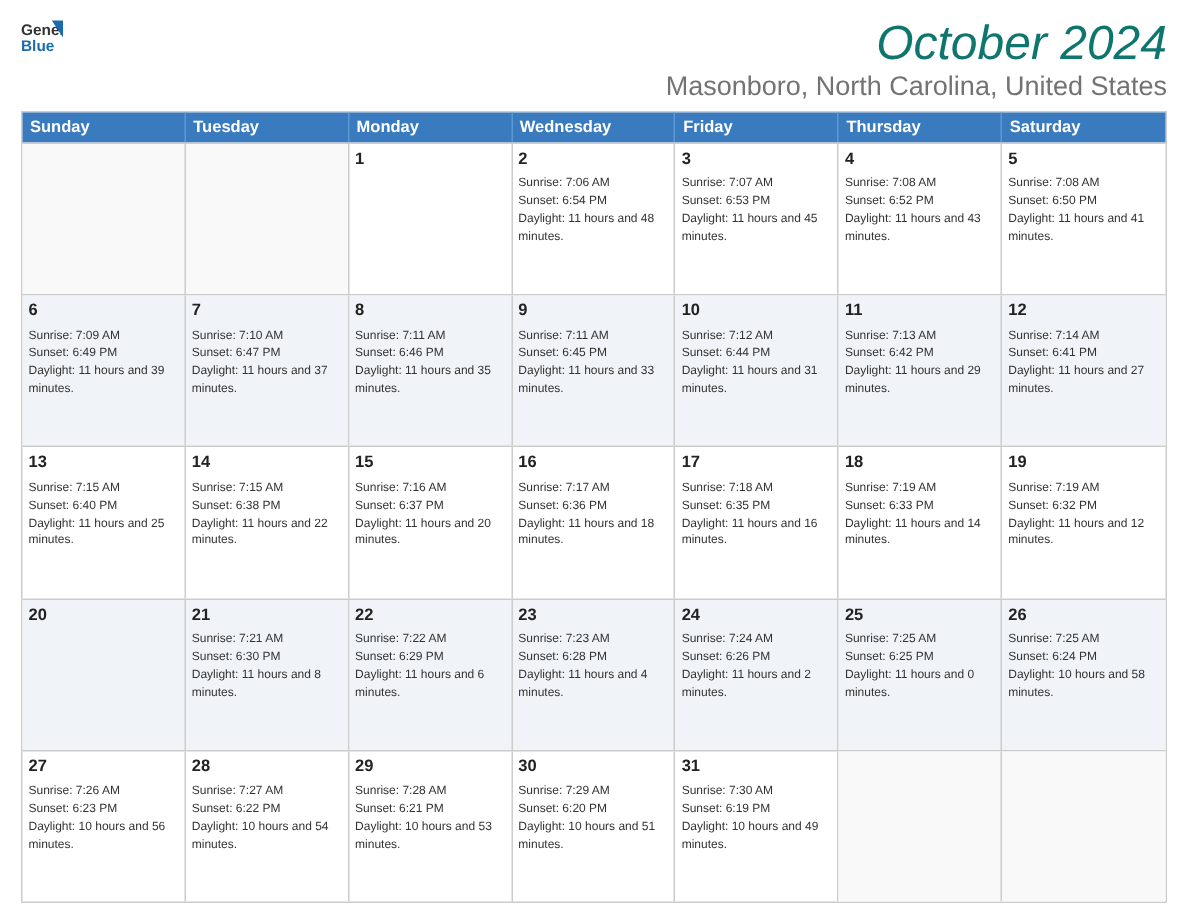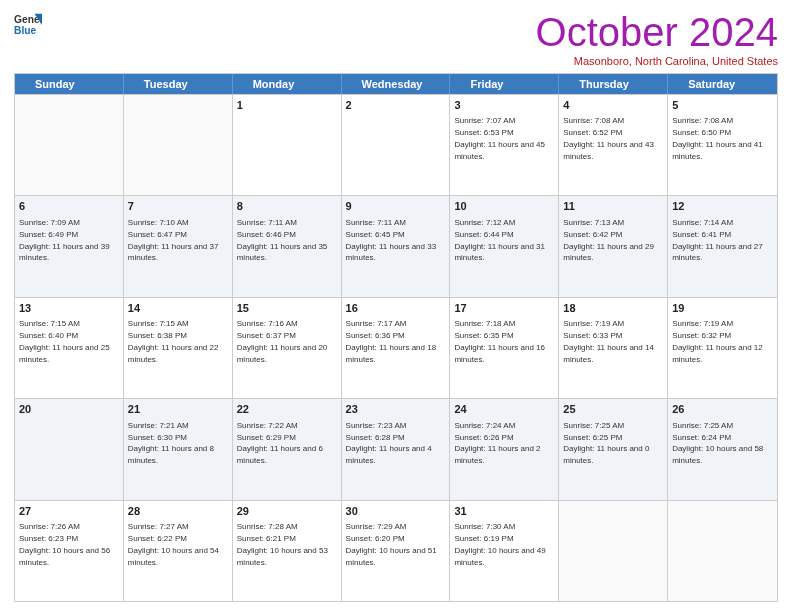--- a/index.html
+++ b/index.html
@@ -29,45 +29,46 @@
       gap: 4px;
     }
     .logo-icon {
       width: 28px;
       height: 28px;
     }
     .title-section {
       text-align: right;
     }
     .title-section h1 {
-      font-size: 40px;
+      font-size: 32px;
       font-weight: normal;
-      color: #a21caf;
+      color: #0f766e;
+      font-style: italic;
     }
     .title-section h2 {
-      font-size: 11px;
+      font-size: 18px;
       font-weight: normal;
-      color: #b91c1c;
+      color: #737373;
     }
     .calendar {
       flex: 1;
       display: flex;
       flex-direction: column;
       border: 1px solid #ccc;
     }
     .cal-header {
       display: grid;
       grid-template-columns: repeat(7, 1fr);
       background: #3a7abf;
     }
     .cal-header-cell {
       color: #fff;
       font-size: 11px;
       font-weight: bold;
-      padding: 4px 20px;
+      padding: 4px 5px;
       text-align: left;
       border-right: 1px solid #5a9ad0;
     }
     .cal-header-cell:last-child { border-right: none; }
     .cal-body {
       display: flex;
       flex-direction: column;
       flex: 1;
     }
     .cal-row {
@@ -126,21 +127,21 @@
       <div class="cal-header-cell">Wednesday</div>
       <div class="cal-header-cell">Friday</div>
       <div class="cal-header-cell">Thursday</div>
       <div class="cal-header-cell">Saturday</div>
     </div>
     <div class="cal-body" id="cal-body">
     <div class="cal-row">
           <div class="cal-cell empty"></div>
           <div class="cal-cell empty"></div>
           <div class="cal-cell"><span class="day-num">1</span></div>
-          <div class="cal-cell"><span class="day-num">2</span></div>
+          <div class="cal-cell"><span class="day-num">2</span><span class="cell-text">Sunrise: 7:06 AM<br>Sunset: 6:54 PM<br>Daylight: 11 hours and 48 minutes.</span></div>
           <div class="cal-cell"><span class="day-num">3</span><span class="cell-text">Sunrise: 7:07 AM<br>Sunset: 6:53 PM<br>Daylight: 11 hours and 45 minutes.</span></div>
           <div class="cal-cell"><span class="day-num">4</span><span class="cell-text">Sunrise: 7:08 AM<br>Sunset: 6:52 PM<br>Daylight: 11 hours and 43 minutes.</span></div>
           <div class="cal-cell"><span class="day-num">5</span><span class="cell-text">Sunrise: 7:08 AM<br>Sunset: 6:50 PM<br>Daylight: 11 hours and 41 minutes.</span></div>
         </div>
         <div class="cal-row">
           <div class="cal-cell alt-row"><span class="day-num">6</span><span class="cell-text">Sunrise: 7:09 AM<br>Sunset: 6:49 PM<br>Daylight: 11 hours and 39 minutes.</span></div>
           <div class="cal-cell alt-row"><span class="day-num">7</span><span class="cell-text">Sunrise: 7:10 AM<br>Sunset: 6:47 PM<br>Daylight: 11 hours and 37 minutes.</span></div>
           <div class="cal-cell alt-row"><span class="day-num">8</span><span class="cell-text">Sunrise: 7:11 AM<br>Sunset: 6:46 PM<br>Daylight: 11 hours and 35 minutes.</span></div>
           <div class="cal-cell alt-row"><span class="day-num">9</span><span class="cell-text">Sunrise: 7:11 AM<br>Sunset: 6:45 PM<br>Daylight: 11 hours and 33 minutes.</span></div>
           <div class="cal-cell alt-row"><span class="day-num">10</span><span class="cell-text">Sunrise: 7:12 AM<br>Sunset: 6:44 PM<br>Daylight: 11 hours and 31 minutes.</span></div>

